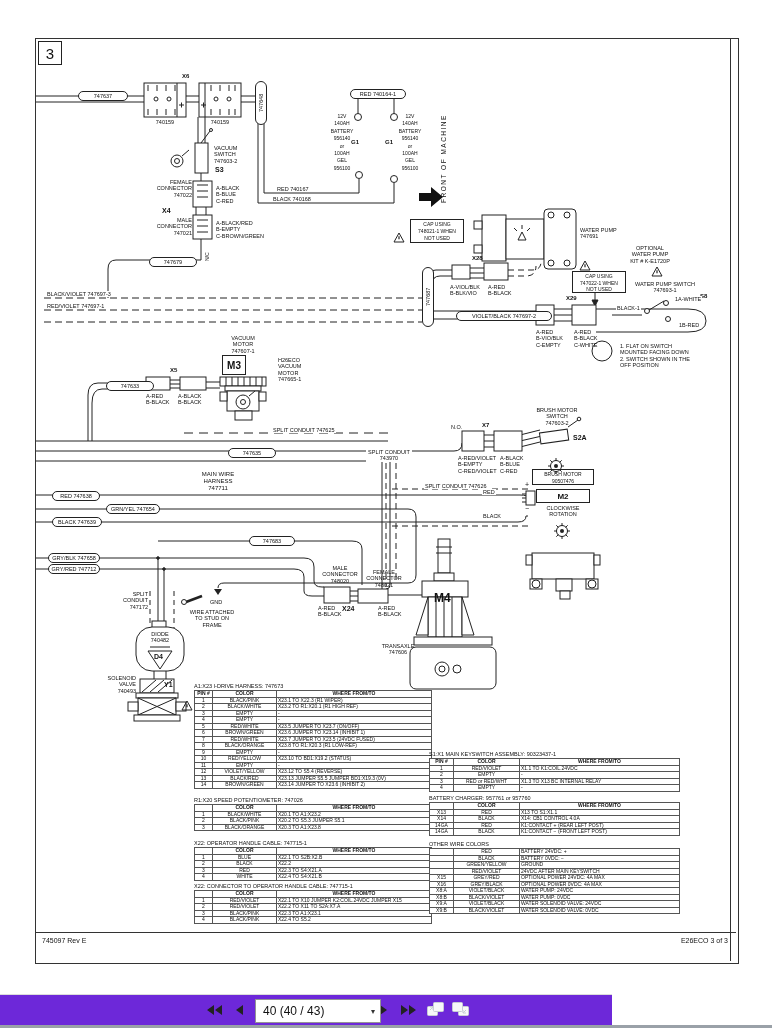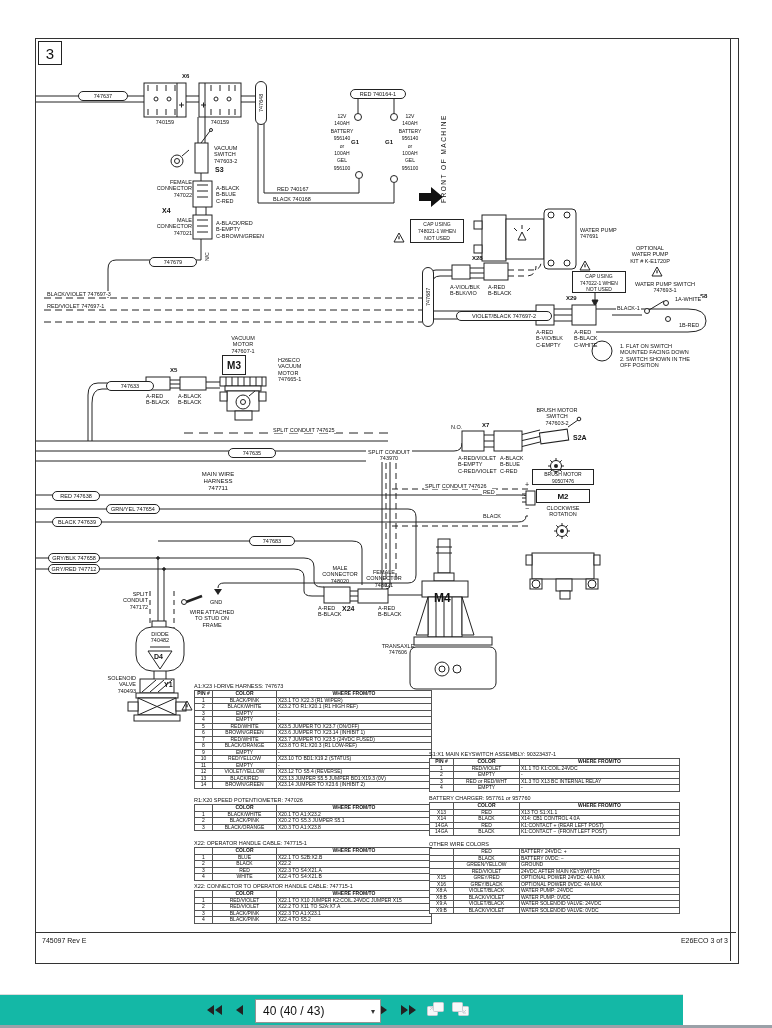--- a/index.html
+++ b/index.html
@@ -21,21 +21,21 @@
 .tbl th{font-weight:bold;text-align:center}
 .tbl td:first-child,.tbl td:nth-child(2){text-align:center}
 .vline{position:absolute;width:1px;background:#333;z-index:2}
 .hline{position:absolute;height:1px;background:#333;z-index:2}
 .legend{position:absolute;z-index:3;width:158px}
 .lgtxt{font-size:8.5px;letter-spacing:.4px;margin:3px 0 9px}
 .d1{height:2px;background:repeating-linear-gradient(90deg,#222 0 16px,transparent 16px 20px,#222 20px 24px,transparent 24px 27px,#222 27px 31px,transparent 31px 35px)}
 .d2{height:2px;background:repeating-linear-gradient(90deg,#222 0 9px,transparent 9px 14px)}
 .d3{height:2px;background:repeating-linear-gradient(90deg,#222 0 4px,transparent 4px 7px)}
 .foot{position:absolute;font-size:7px;z-index:3}
-.toolbar{position:absolute;left:0;top:994px;width:683px;height:31px;background:#14b8a6;border-top:1px solid #dcdcdc;z-index:5}
+.toolbar{position:absolute;left:0;top:994px;width:612px;height:31px;background:#6d28d9;border-top:1px solid #dcdcdc;z-index:5}
 .tbtn{position:absolute;top:5px;height:20px;border:0;background:transparent;padding:0 2px;display:flex;align-items:center;justify-content:center}
 .pagebox{position:absolute;left:255px;top:4px;width:112px;height:22px;border:1px solid #949494;background:#fff;display:flex;align-items:center;justify-content:space-between;padding:0 5px 0 7px;font-size:12px;z-index:6}
 .caret{font-size:8px;color:#333}
 .strip{position:absolute;left:0;top:1025px;width:772px;height:3px;background:#9aa1a8;z-index:5}
 .ghost{position:absolute;top:6px}
 </style>
 </head>
 <body>
 
 <div id="app">

